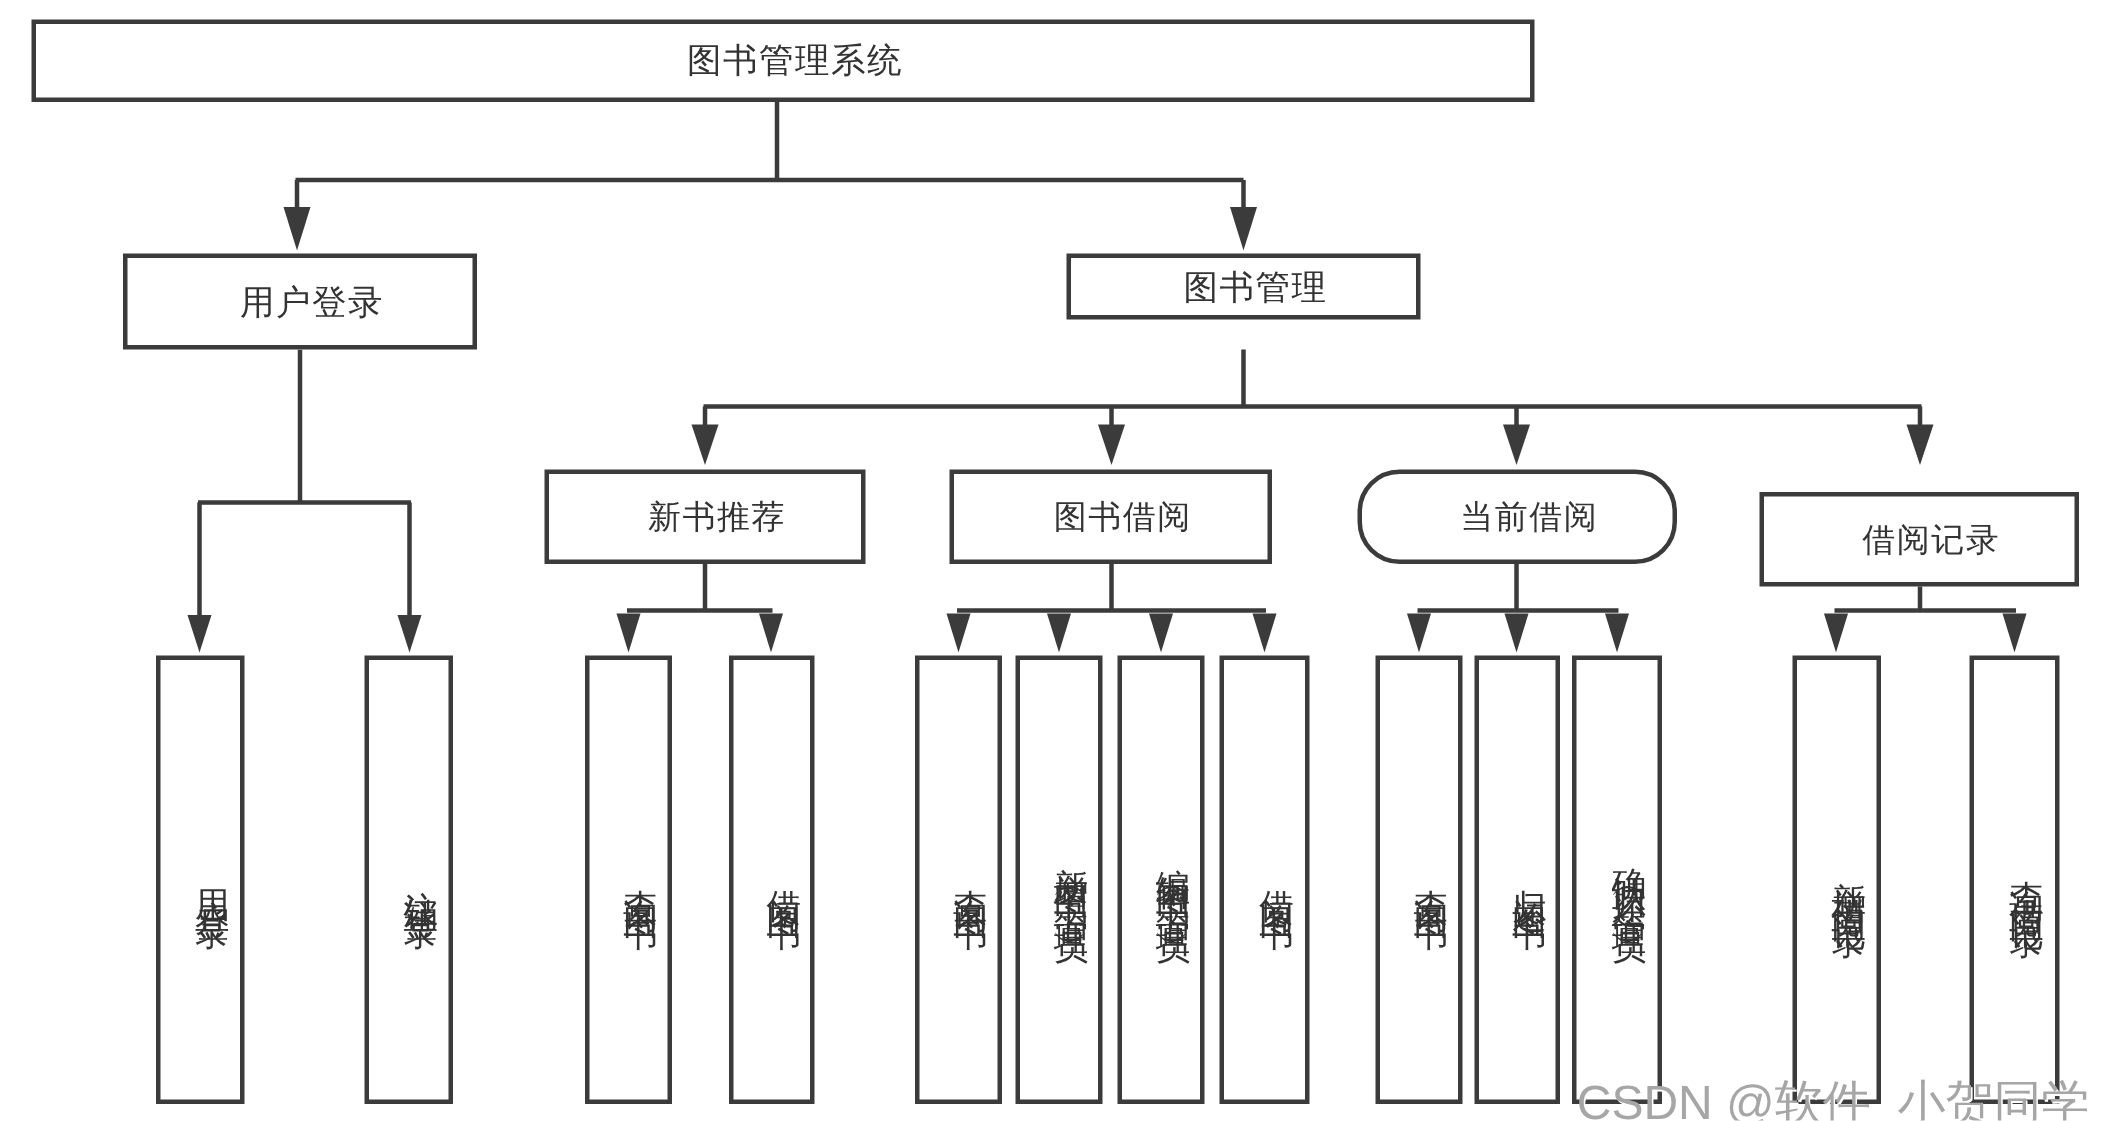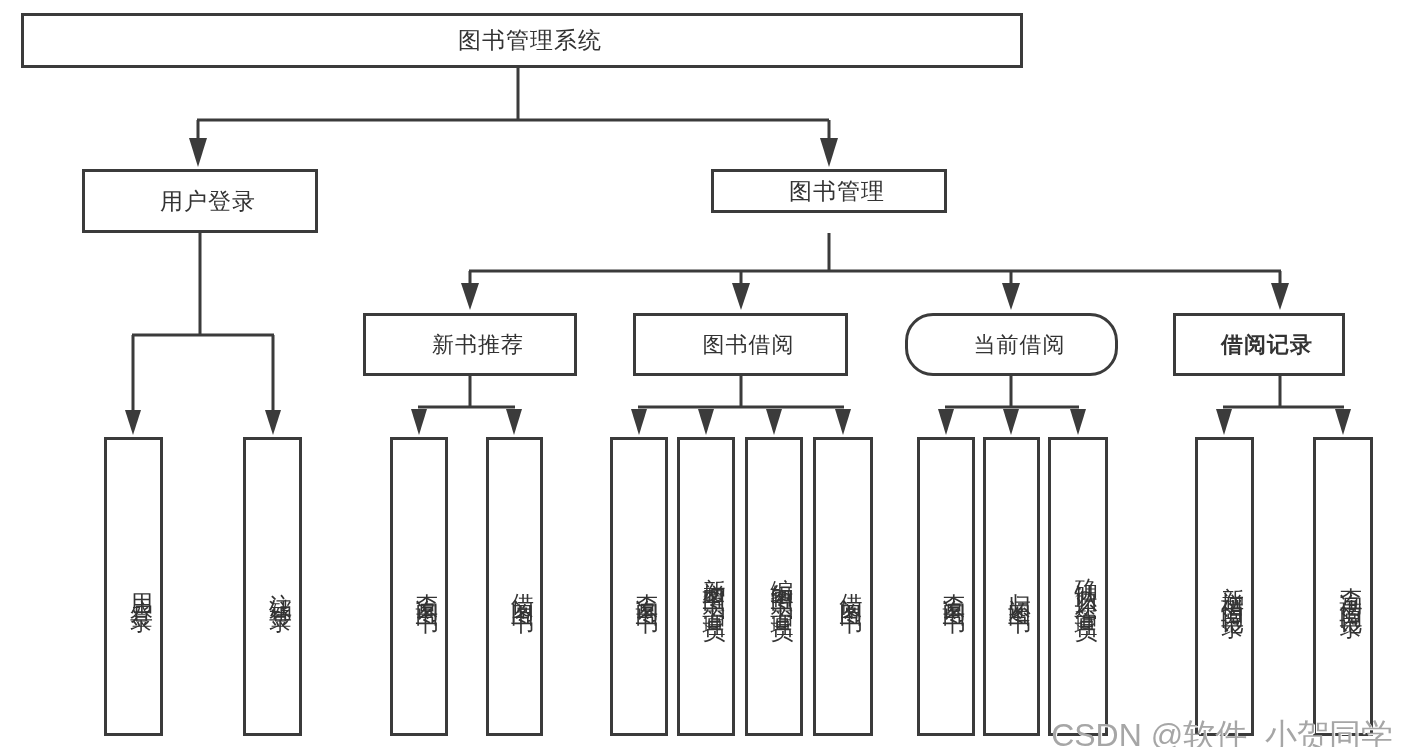--- a/index.html
+++ b/index.html
@@ -79,21 +79,21 @@
 
   <div class="node lv3" style="left:363px;top:313px;width:214px;height:63px;font-family:Liberation Serif, serif;">
     <span class="lbl">新书推荐</span>
   </div>
   <div class="node lv3" style="left:633px;top:313px;width:215px;height:63px;justify-content:center;">
     <span class="lbl">图书借阅</span>
   </div>
   <div class="node lv3" style="left:905px;top:313px;width:213px;height:63px;border-radius:28px;">
     <span class="lbl">当前借阅</span>
   </div>
-  <div class="node lv3" style="left:1173px;top:313px;width:172px;height:63px;font-weight:bold;">
+  <div class="node lv3" style="left:1173px;top:328px;width:213px;height:63px;">
     <span class="lbl">借阅记录</span>
   </div>
 
   <div class="node leaf" style="left:104px;top:437px;width:59px;height:299px;">
     <span class="lbl">用户登录</span>
   </div>
   <div class="node leaf" style="left:243px;top:437px;width:59px;height:299px;">
     <span class="lbl">注销登录</span>
   </div>
 

